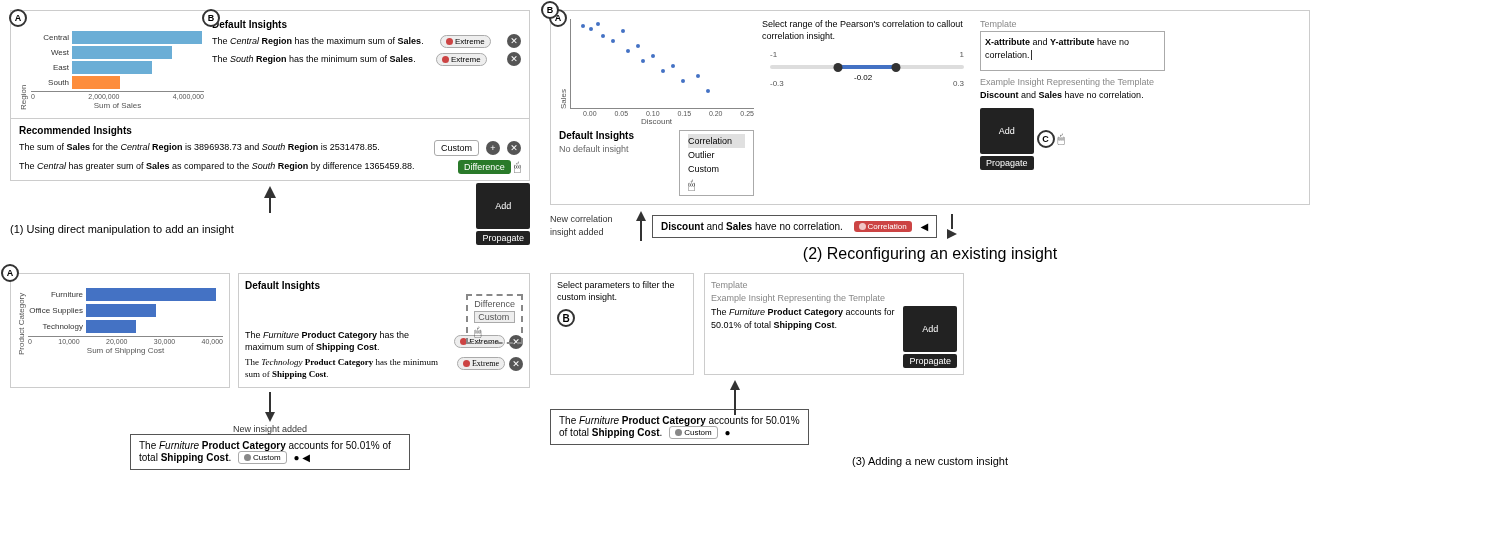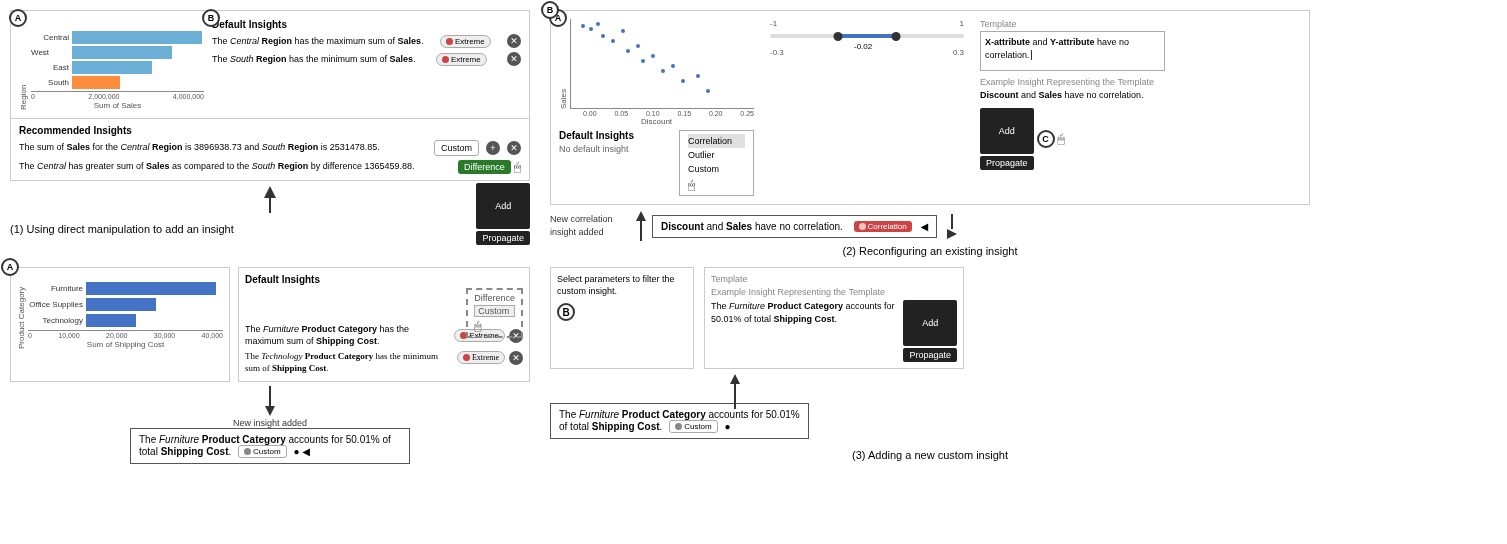--- a/index.html
+++ b/index.html
@@ -152,21 +152,21 @@
 
           <div style="display:flex; margin-top:12px;">
             <div style="writing-mode:vertical-rl;transform:rotate(180deg);font-size:8px;color:#555;margin-right:3px;">Region</div>
             <div style="flex:1;">
 
               <div style="display:flex;align-items:center;margin-bottom:2px;">
                 <div style="font-size:8px;width:38px;text-align:right;margin-right:3px;color:#333;">Central</div>
                 <div style="height:13px;background:#6baed6;width:130px;"></div>
               </div>
               <div style="display:flex;align-items:center;margin-bottom:2px;">
-                <div style="font-size:8px;width:38px;text-align:left;margin-right:3px;color:#333;">West</div>
+                <div style="font-size:8px;width:38px;text-align:right;margin-right:3px;color:#333;">West</div>
                 <div style="height:13px;background:#6baed6;width:100px;"></div>
               </div>
               <div style="display:flex;align-items:center;margin-bottom:2px;">
                 <div style="font-size:8px;width:38px;text-align:right;margin-right:3px;color:#333;">East</div>
                 <div style="height:13px;background:#6baed6;width:80px;"></div>
               </div>
               <div style="display:flex;align-items:center;margin-bottom:2px;">
                 <div style="font-size:8px;width:38px;text-align:right;margin-right:3px;color:#333;">South</div>
                 <div style="height:13px;background:#fd8d3c;width:48px;"></div>
               </div>
@@ -293,20 +293,21 @@
               
               <div style="position:relative;display:inline-block;margin-top:2px;">
                 <span style="font-size:12px;">🖱</span>
               </div>
             </div>
           </div>
         </div>
 
         <div style="width:210px;flex-shrink:0;">
           <div class="circle-label" style="top:-10px;left:-10px;background:white;font-size:9px;position:absolute;">B</div>
+          <div style="font-size:9px;margin-bottom:8px;line-height:1.3;">Select range of the Pearson's correlation to callout correlation insight.</div>
 
           <div style="position:relative;margin:0 8px;">
             <div style="display:flex;justify-content:space-between;font-size:8px;color:#555;">
               <span>-1</span>
               <span>1</span>
             </div>
             <div style="position:relative;height:4px;background:#ddd;border-radius:2px;margin:6px 0;">
               <div style="position:absolute;left:35%;right:35%;height:100%;background:#4472C4;border-radius:2px;"></div>
               <div style="position:absolute;left:35%;width:9px;height:9px;background:#333;border-radius:50%;top:-2.5px;transform:translateX(-50%);"></div>
               <div style="position:absolute;right:35%;width:9px;height:9px;background:#333;border-radius:50%;top:-2.5px;transform:translateX(50%);"></div>
@@ -358,21 +359,21 @@
           
           <span style="margin-left:6px;">◀</span>
         </div>
 
         <div style="display:flex;flex-direction:column;align-items:center;margin-left:4px;">
           <div style="width:2px;height:15px;background:#333;"></div>
           <div style="width:0;height:0;border-top:5px solid transparent;border-bottom:5px solid transparent;border-left:10px solid #333;"></div>
         </div>
       </div>
 
-      <div style="text-align:center;font-size:11px;margin-top:4px;">(2) Reconfiguring an existing insight</div>
+      <div style="text-align:center;font-size:16px;margin-top:4px;">(2) Reconfiguring an existing insight</div>
     </div>
 
   </div>
 
   <div class="bottom-row">
 
     <div class="section3">
       <div style="display:flex;gap:8px;position:relative;">
 
         <div style="border:1px solid #ccc;padding:6px;width:220px;flex-shrink:0;position:relative;">

